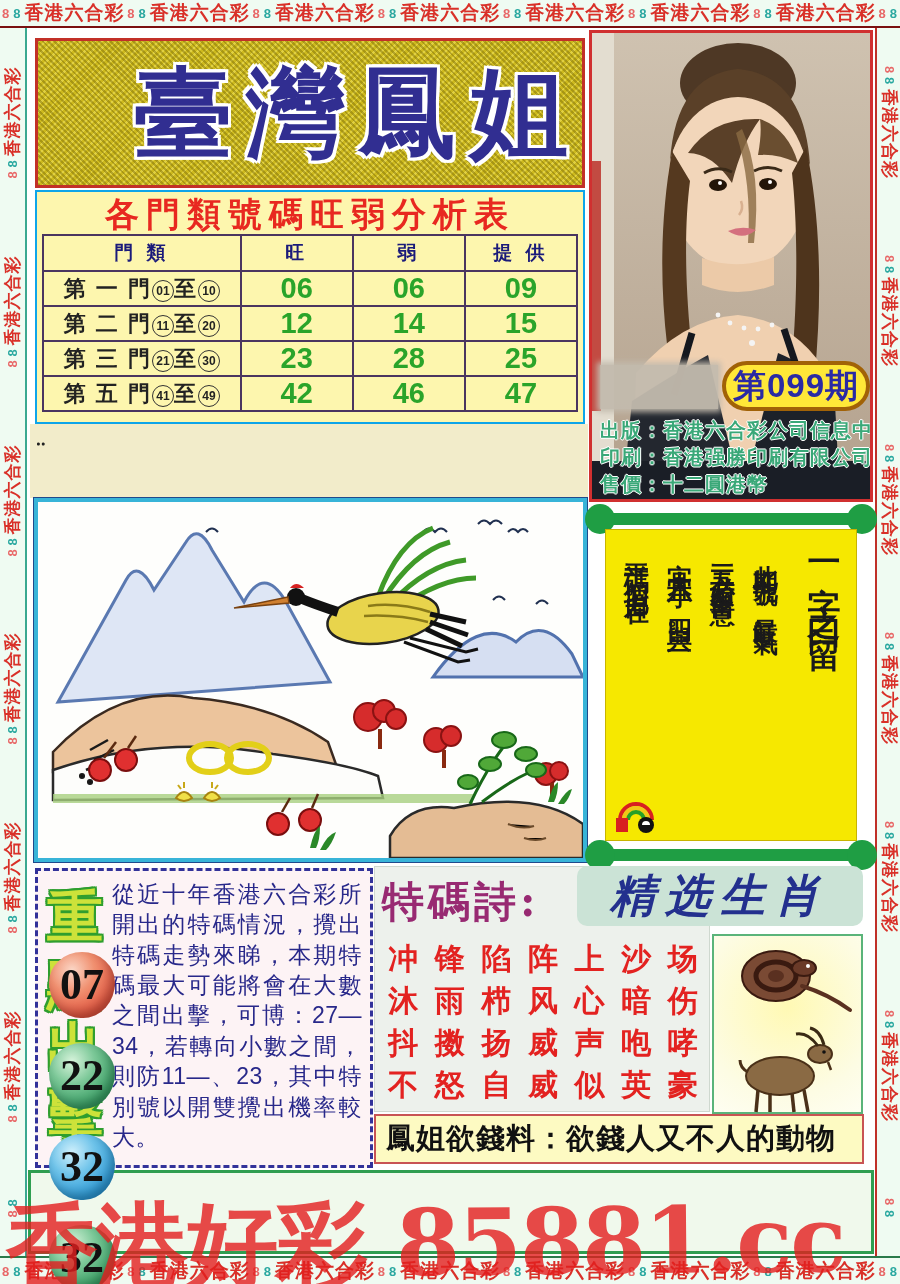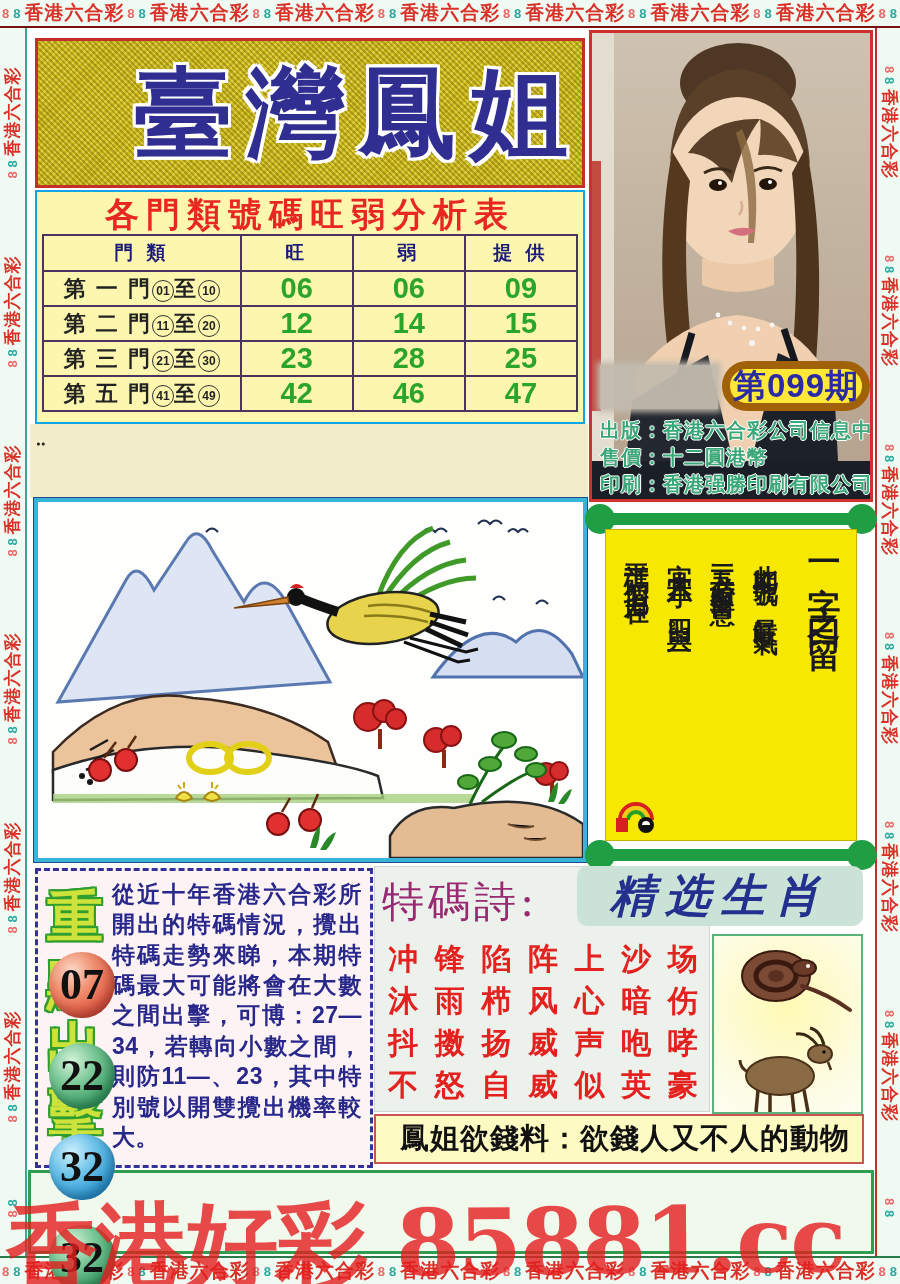--- a/index.html
+++ b/index.html
@@ -32,21 +32,21 @@
   .title-box .t{font-size:98px;font-weight:bold;color:#312e91;letter-spacing:14px;line-height:1;
     text-shadow:-3px 0 #fff,3px 0 #fff,0 -3px #fff,0 3px #fff,-3px -3px #fff,3px 3px #fff,-3px 3px #fff,3px -3px #fff;}
 
   
   .photo-panel{position:absolute;left:589px;top:30px;width:284px;height:472px;
     border:3px solid #d03030;box-sizing:border-box;background:#b9a795;overflow:hidden;}
   .photo-panel svg{position:absolute;left:0;top:0;}
   .censor-box{position:absolute;left:8px;top:332px;width:118px;height:44px;background:#c3bbae;
     box-shadow:0 0 6px 3px #c3bbae;opacity:.95;}
   .issue-badge{position:absolute;left:130px;top:328px;width:148px;height:50px;background:#ffe838;
-    border:8px solid #a16207;border-radius:28px;box-sizing:border-box;
+    border:4px solid #a16207;border-radius:28px;box-sizing:border-box;
     display:flex;align-items:center;justify-content:center;
     font-size:33px;font-weight:bold;color:#2a2aa4;letter-spacing:1px;}
   .publisher{position:absolute;left:8px;top:384px;width:268px;}
   .publisher .pline{font-size:20px;font-weight:bold;color:#3aa878;letter-spacing:1px;line-height:27px;
     text-shadow:-1px 0 #fff,1px 0 #fff,0 -1px #fff,0 1px #fff;white-space:nowrap;}
 
   
   .table-section{position:absolute;left:35px;top:190px;width:550px;height:234px;
     background:#fdf6ae;border:2px solid #0ea5e9;box-sizing:border-box;}
   .table-title{text-align:center;font-size:34px;font-weight:bold;color:#e82820;letter-spacing:7px;
@@ -85,43 +85,43 @@
   .stamp{position:absolute;left:8px;bottom:6px;}
 
   
   .focus-box{position:absolute;left:35px;top:868px;width:338px;height:300px;
     background:#fdf3f5;border:3px dashed #32329a;box-sizing:border-box;}
   .focus-title{position:absolute;left:4px;top:12px;width:66px;text-align:center;}
   .fchar{font-size:56px;font-weight:bold;line-height:66px;color:#cde23a;
     font-family:"DejaVu Serif","Liberation Serif",serif;
     text-shadow:-2px 0 #2f9e2f,2px 0 #2f9e2f,0 -2px #2f9e2f,0 2px #2f9e2f,-2px -2px #2f9e2f,2px 2px #2f9e2f,-2px 2px #2f9e2f,2px -2px #2f9e2f;}
   .focus-body{position:absolute;left:74px;top:8px;right:8px;bottom:6px;
-    font-size:23px;font-weight:bold;color:#28288a;line-height:1.32;letter-spacing:.5px;text-align:justify;}
+    font-size:23px;font-weight:normal;color:#28288a;line-height:1.32;letter-spacing:.5px;text-align:justify;}
 
   
   .poem-bg{position:absolute;left:374px;top:866px;width:336px;height:246px;background:#edf1ec;border:1px solid #cfd8cf;box-sizing:border-box;}
-  .poem-title{position:absolute;left:382px;top:874px;font-size:42px;font-weight:normal;color:#982a72;
+  .poem-title{position:absolute;left:382px;top:874px;font-size:42px;font-weight:bold;color:#982a72;
     font-family:"DejaVu Serif","Liberation Serif",serif;letter-spacing:4px;z-index:3;}
   .poem-grid{position:absolute;left:380px;top:938px;width:326px;height:168px;display:grid;
     grid-template-columns:repeat(7,1fr);align-items:center;justify-items:center;z-index:3;}
   .pchar{font-size:30px;font-weight:bold;color:#e32220;font-family:"DejaVu Serif","Liberation Serif",serif;}
 
   
   .sx-head{position:absolute;left:577px;top:866px;width:286px;height:60px;background:#cbe3d6;
     border-radius:10px;display:flex;align-items:center;justify-content:center;z-index:4;
     font-size:45px;font-weight:bold;font-style:italic;color:#23308e;letter-spacing:10px;
     font-family:"DejaVu Serif","Liberation Serif",serif;}
   .animals-box{position:absolute;left:712px;top:934px;width:151px;height:180px;z-index:4;
     border:2px solid #5ab47a;box-sizing:border-box;
     background:radial-gradient(circle at 50% 40%, #fff9b4 0%, #fdfce4 70%, #fefef2 100%);}
   .animals-box svg{display:block;margin:2px auto 0 auto;}
 
   
   .fengjie{position:absolute;left:374px;top:1114px;width:490px;height:50px;background:#fdfac2;
-    border:2px solid #c85454;box-sizing:border-box;display:flex;align-items:center;padding-left:24px;
+    border:2px solid #c85454;box-sizing:border-box;display:flex;align-items:center;padding-left:10px;
     font-size:29px;font-weight:bold;color:#111;letter-spacing:1px;
     font-family:"DejaVu Serif","Liberation Serif",serif;white-space:nowrap;}
 
   
   .bottom-box{position:absolute;left:28px;top:1170px;width:846px;height:84px;
     background:#f0f9ec;border:3px solid #2f9e50;box-sizing:border-box;
     display:flex;align-items:center;}
   .bottom-title{margin-left:12px;font-size:54px;font-weight:bold;color:#2c2c96;letter-spacing:2px;line-height:1;
     text-shadow:-2px 0 #fff,2px 0 #fff,0 -2px #fff,0 2px #fff,-2px -2px #fff,2px 2px #fff,-2px 2px #fff,2px -2px #fff;
     white-space:nowrap;}
@@ -345,22 +345,22 @@
           <circle cx="180" cy="292" r="2.4"></circle>
           <circle cx="160" cy="310" r="3"></circle>
       </g>
     </svg>
     <div class="censor-box"></div>
     <div class="issue-badge">
       <span>第099期</span>
     </div>
     <div class="publisher">
       <div class="pline">出版：香港六合彩公司信息中心</div>
+      <div class="pline">印刷：香港强勝印刷有限公司</div>
       <div class="pline">售價：十二圓港幣</div>
-      <div class="pline">印刷：香港强勝印刷有限公司</div>
     </div>
   </div>
 
   <div class="table-section">
     <div class="table-title">各門類號碼旺弱分析表</div>
     <table class="an">
       <thead>
         <tr>
           <th style="width:37%">門 類</th>
           <th style="width:21%">旺</th>

